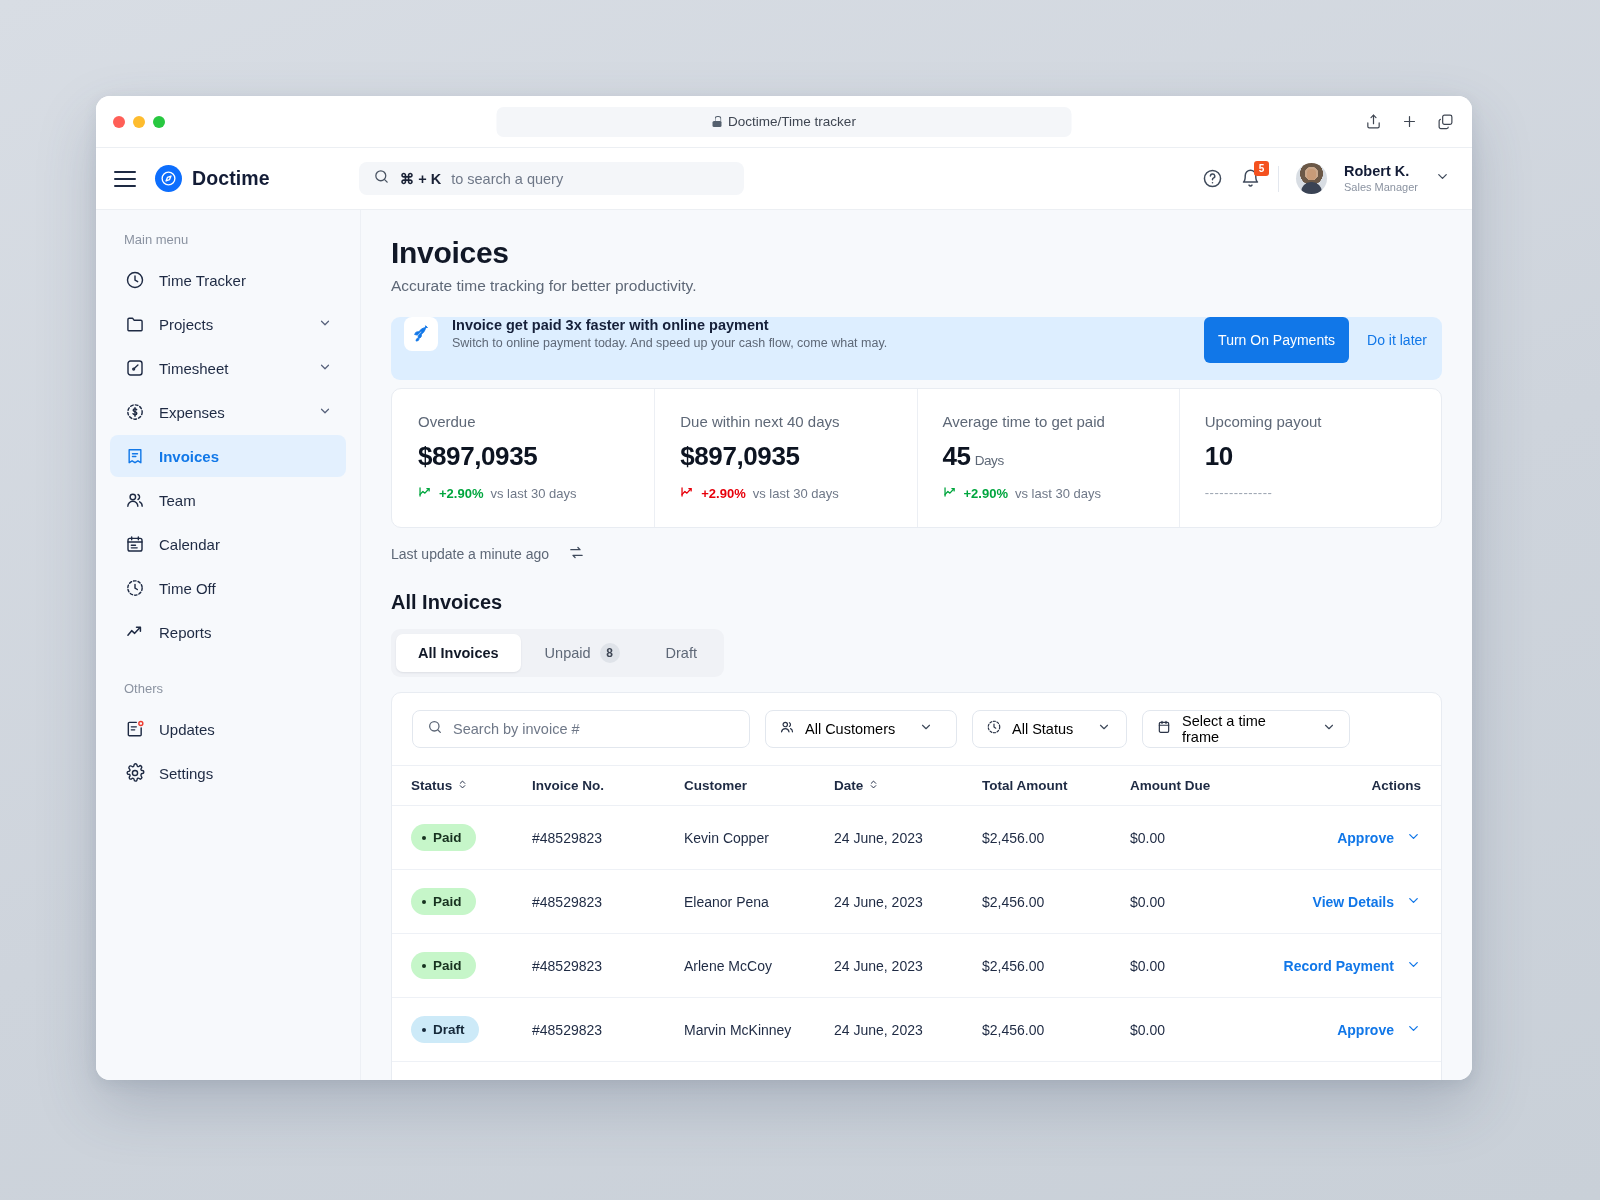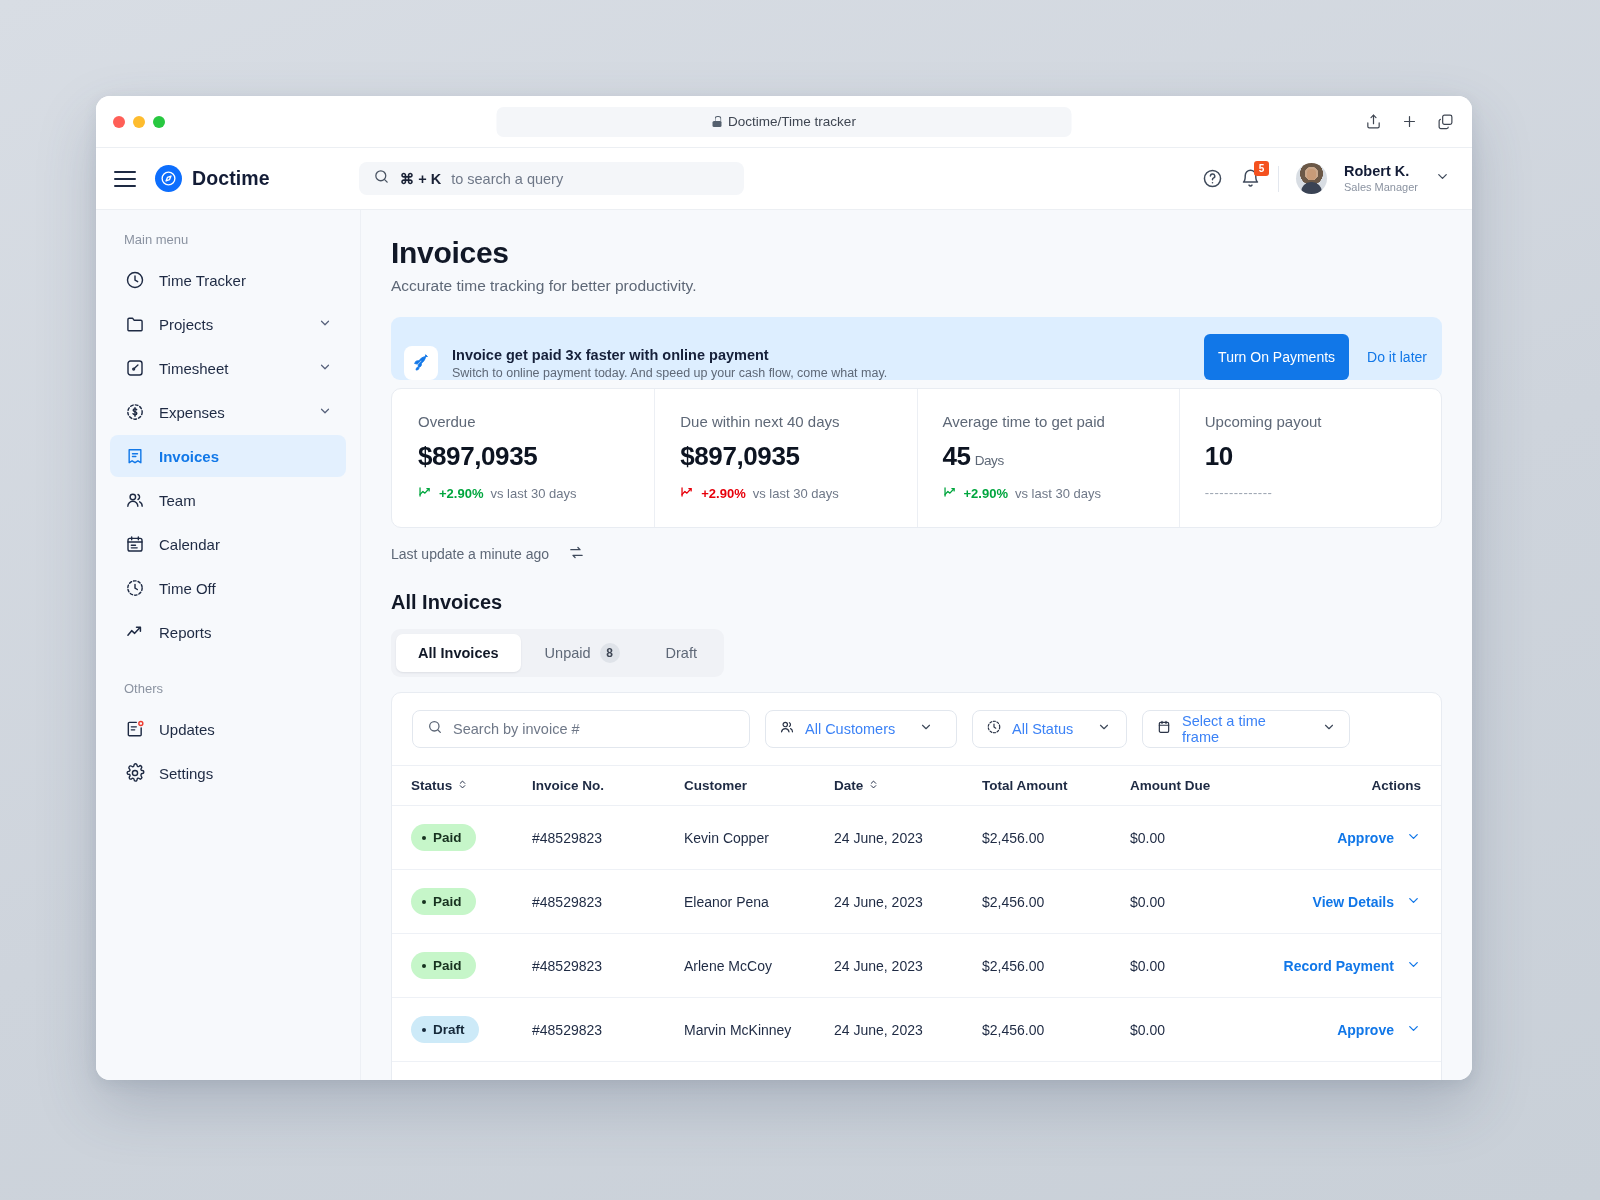--- a/index.html
+++ b/index.html
@@ -145,21 +145,21 @@
   }
   .page-title { font-size: 30px; font-weight: 700; color: #111827; letter-spacing: -.3px; }
   .page-sub { font-size: 15.5px; color: #5e6877; margin-top: 7px; }
 
   
   .banner {
     margin-top: 22px;
     height: 63px;
     background: #ddeeff;
     border-radius: 9px;
-    display: flex; align-items: flex-end;
+    display: flex; align-items: flex-start;
     padding: 0 15px 0 13px;
   }
   .banner-icon {
     width: 34px; height: 34px; border-radius: 8px; background: #fff;
     display: flex; align-items: center; justify-content: center; flex-shrink: 0;
   }
   .banner-text { margin-left: 14px; }
   .banner-title { font-size: 14.5px; font-weight: 700; color: #16203a; }
   .banner-desc { font-size: 12.5px; color: #5e6877; margin-top: 3px; }
   .banner-actions { margin-left: auto; display: flex; align-items: center; gap: 18px; }
@@ -239,21 +239,21 @@
     display: flex; align-items: center; gap: 10px;
     padding: 0 14px;
   }
   .searchbox .ph { font-size: 14.5px; color: #6f7888; }
   .selectbox {
     height: 38px;
     border: 1px solid #e2e7ee; border-radius: 8px;
     display: flex; align-items: center; gap: 10px;
     padding: 0 13px; cursor: pointer;
   }
-  .selectbox .txt { font-size: 14.5px; color: #3b82f6; }
+  .selectbox .txt { font-size: 14.5px; color: #000000; }
   .selectbox .chev { margin-left: 14px; }
   .sb-customers { width: 192px; }
   .sb-status { width: 155px; }
   .sb-time { width: 208px; }
 
   table { width: 100%; border-collapse: collapse; }
   thead th {
     font-size: 13.5px; font-weight: 700; color: #1e2a43;
     text-align: left;
     padding: 12px 0 12px 0;

